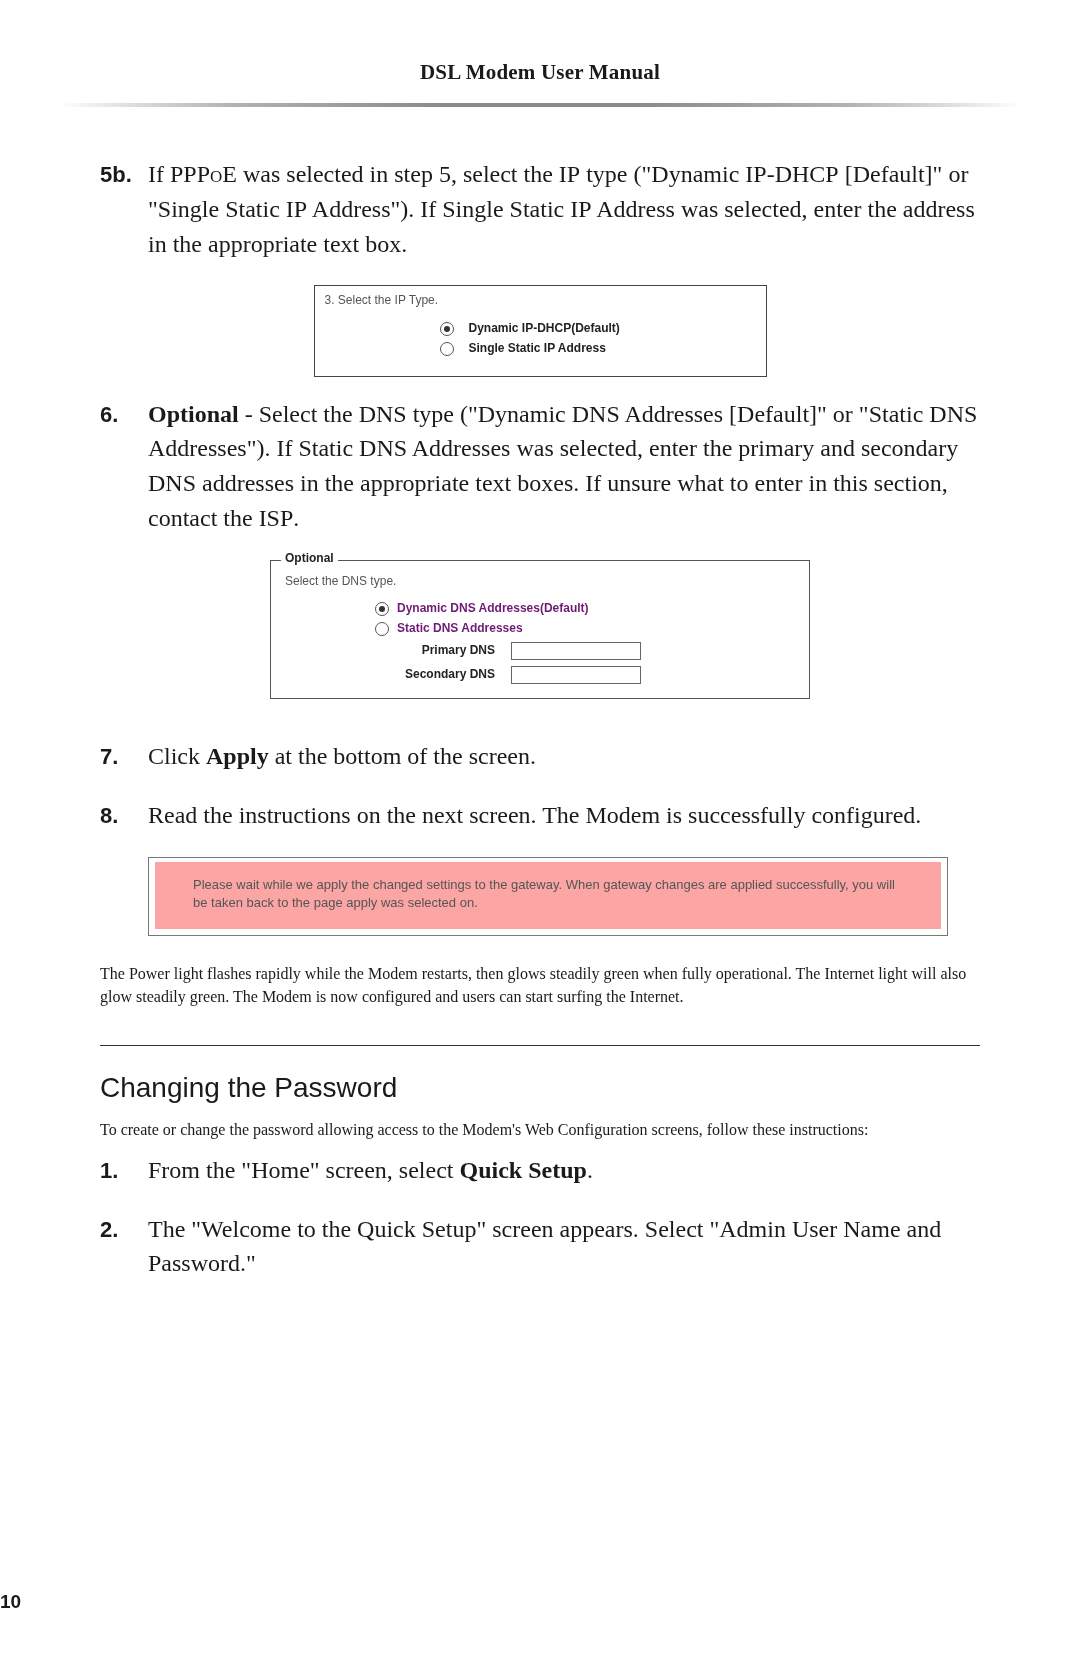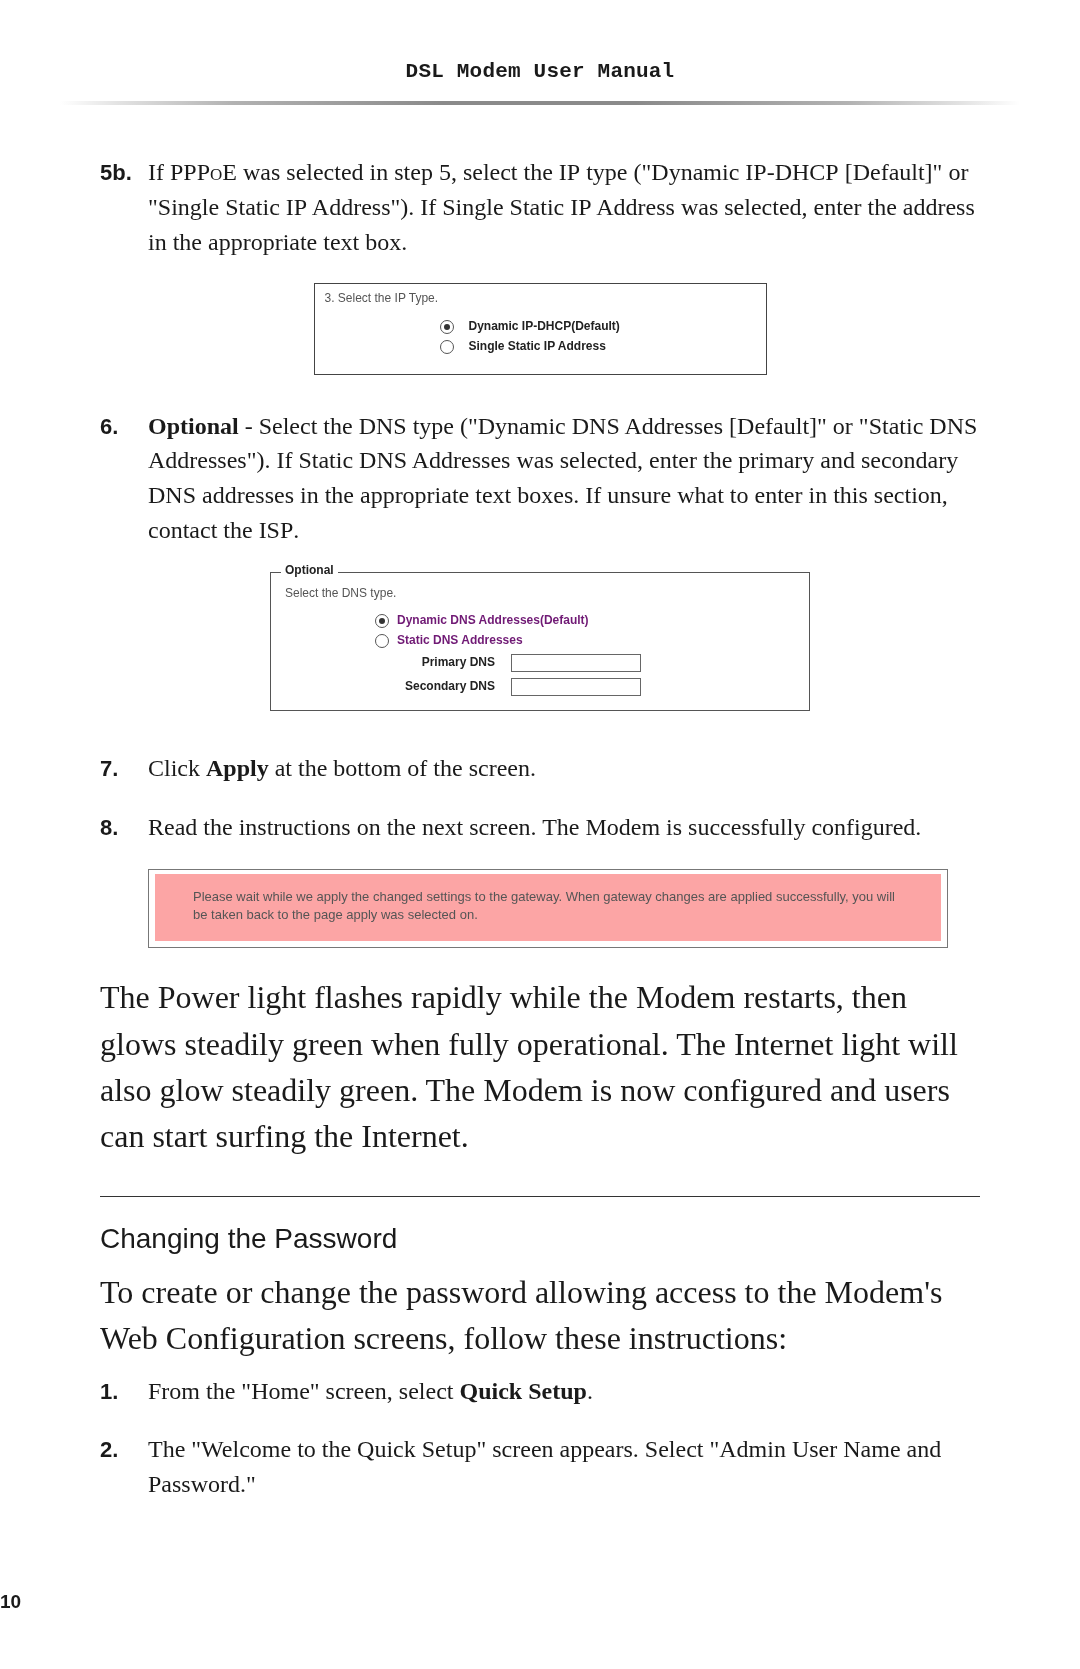--- a/index.html
+++ b/index.html
@@ -17,21 +17,21 @@
     box-sizing: border-box;
   }
   .page {
     position: absolute;
     inset: 0;
     padding: 60px 100px 80px 100px;
     box-sizing: border-box;
   }
   .header-title {
     text-align: center;
-    font-family: Liberation Mono, monospace;
+    font-family: Liberation Serif, serif;
     font-weight: 700;
     font-size: 21px;
     letter-spacing: 0.2px;
     margin-bottom: 18px;
   }
   .header-rule {
     height: 4px;
     background: linear-gradient(to right,
       #ffffff 0%, #e3e3e3 6%, #b2b2b2 18%, #8a8a8a 40%, #8a8a8a 60%, #b2b2b2 82%, #e3e3e3 94%, #ffffff 100%);
     margin: 0 -40px 50px -40px;
@@ -52,21 +52,21 @@
     padding-top: 2px;
   }
   .step-body {
     flex: 1 1 auto;
   }
   .sc { font-variant: small-caps; }
 
   
   .fig-ip {
     width: 453px;
-    margin: 10px auto 34px auto;
+    margin: 10px auto 20px auto;
     border: 1px solid #444;
     background: #fff;
     font-family: Verdana, Tahoma, Arial, sans-serif;
     font-size: 12px;
     color: #555;
     padding: 8px 10px 14px 10px;
     box-sizing: border-box;
     line-height: 1.1;
     filter: blur(0.3px);
   }
@@ -136,21 +136,21 @@
   .fig-wait-inner {
     background: #fca5a5;
     padding: 14px 38px 16px 38px;
     font-family: Verdana, Tahoma, Arial, sans-serif;
     font-size: 13px;
     line-height: 1.45;
     color: #555;
   }
 
   .para {
-    font-size: 32px;
+    font-size: 16px;
     line-height: 1.45;
     margin: 0 0 6px 0;
   }
 
   .section-rule {
     border: none;
     border-top: 1px solid #333;
     margin: 36px 0 26px 0;
   }
 

